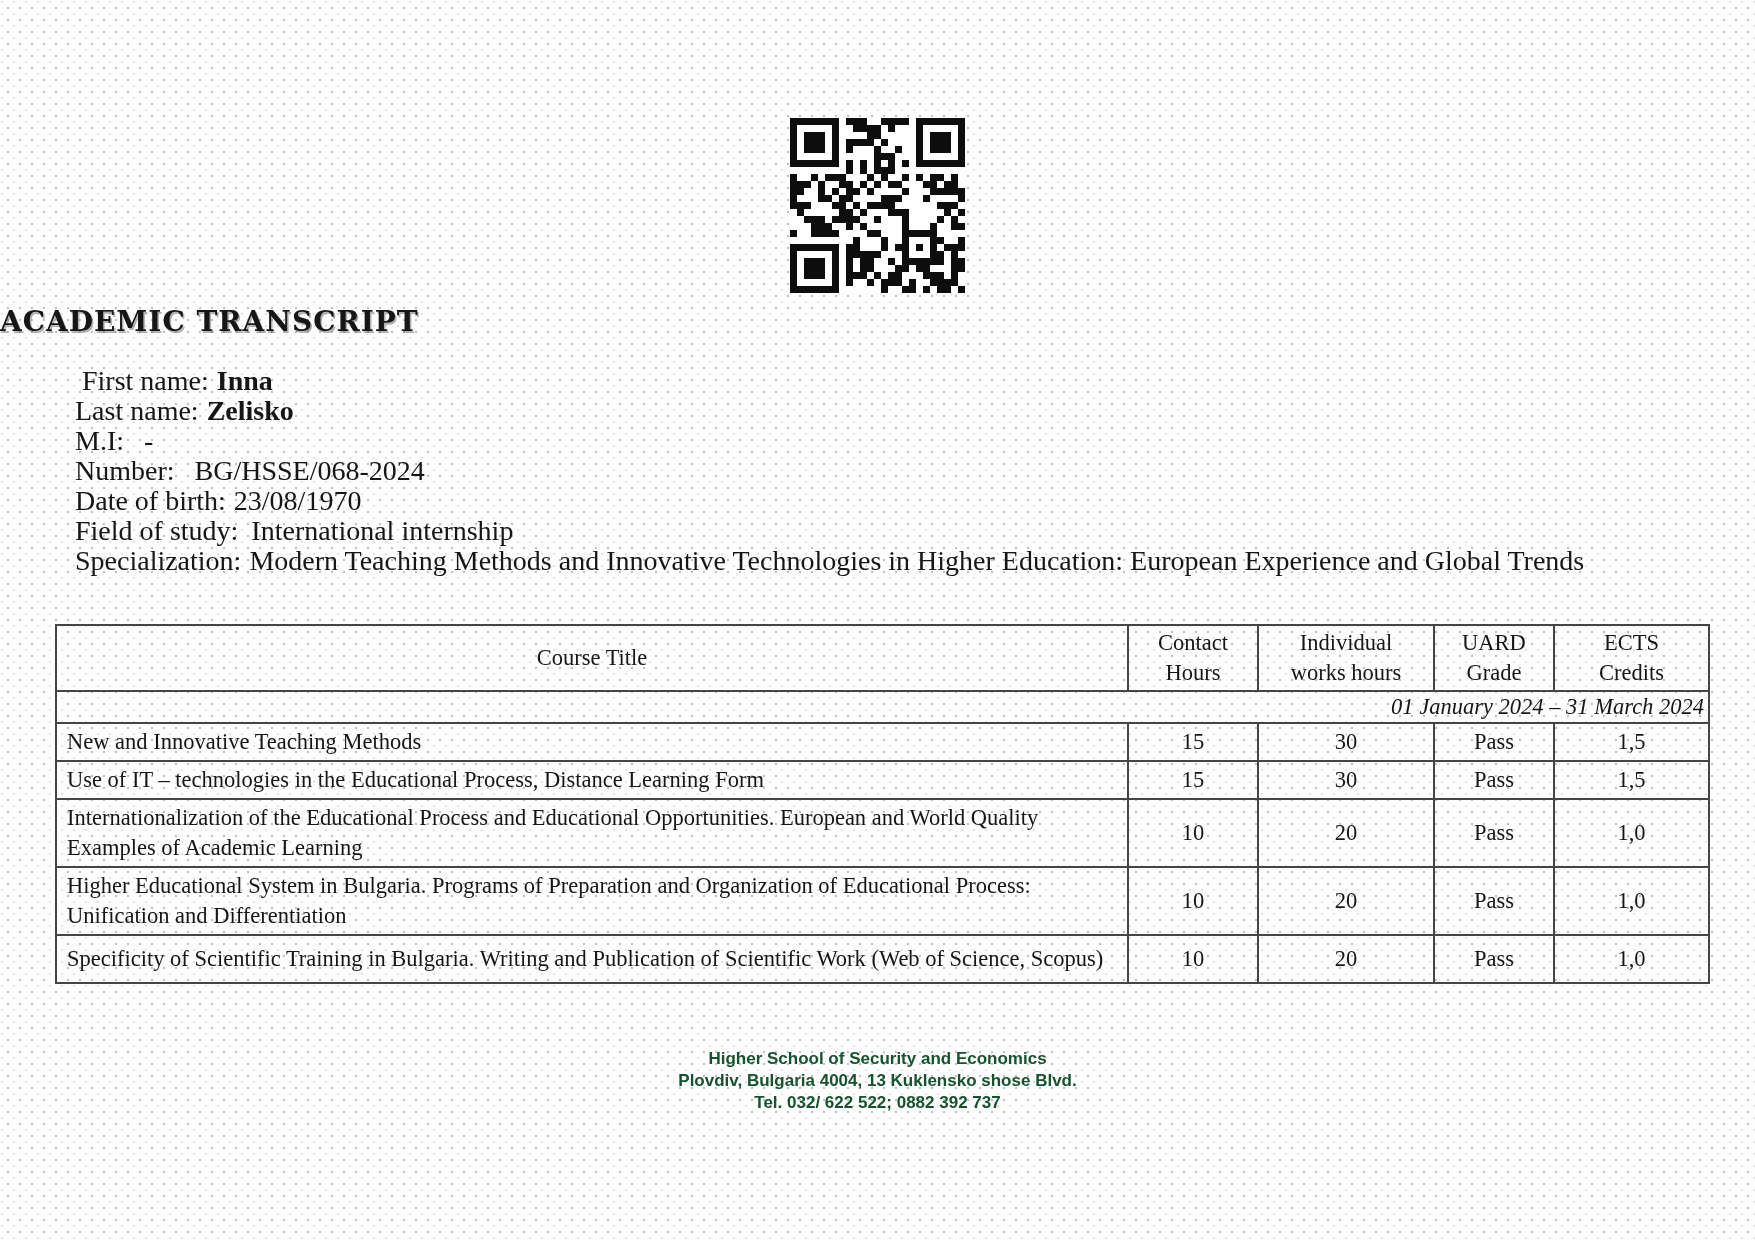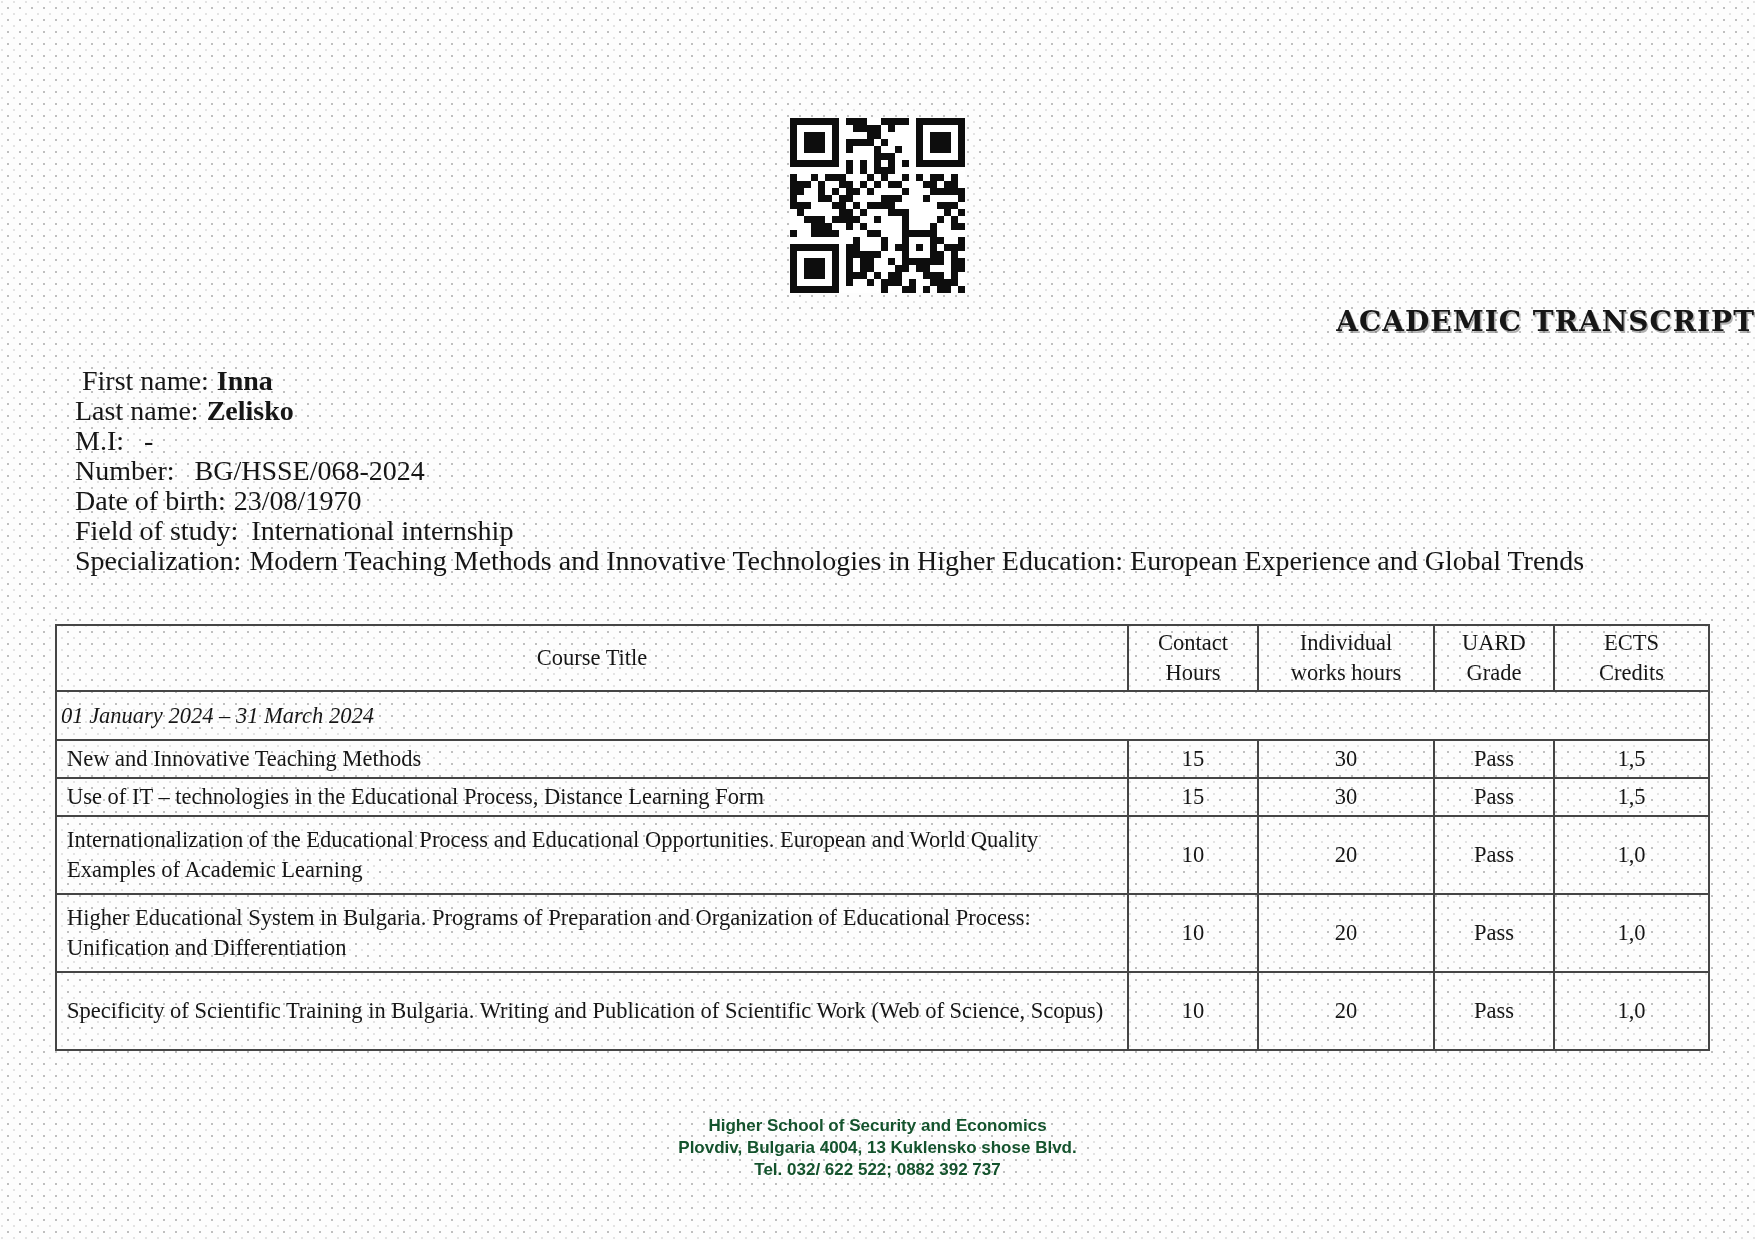--- a/index.html
+++ b/index.html
@@ -10,21 +10,21 @@
     background-color:#fdfdfd;
     background-image:
       radial-gradient(circle, #bfbfbf 1.1px, transparent 1.5px),
       radial-gradient(circle, #e3e3e3 0.9px, transparent 1.3px);
     background-size:12px 12px, 12px 12px;
     background-position:2px 2px, 8px 8px;
   }
   .qr-wrap{ width:175px; height:175px; margin:118px auto 0 auto; }
   .qr-wrap svg{ display:block; width:175px; height:175px; background:#fff; fill:#0d0d0d; }
   .doc-title{
-    margin-top:12px; text-align:right;
+    margin-top:12px; text-align:left;
     font-family:"DejaVu Serif","Liberation Serif",serif;
     font-weight:bold; font-size:28px; letter-spacing:1px;
     text-shadow:1.5px 1.5px 0 rgba(80,80,80,.45);
   }
   .info{ margin:28px 0 0 75px; font-size:28px; line-height:30px; }
   .info .line{ white-space:nowrap; }
   .info .line.first-indent{ padding-left:7px; }
   .info .value{ margin-left:8px; }
   .info .value.wide-gap{ margin-left:20px; }
   .info .value.mid-gap{ margin-left:13px; }
@@ -46,28 +46,28 @@
     border:2px solid #454545;
     font-weight:normal;
     vertical-align:middle;
     background:transparent;
   }
   table.transcript th{
     text-align:center; white-space:pre-line; line-height:30px;
     height:64px; padding:2px 4px;
   }
   td.period-cell{
-    height:49px; text-align:left; font-style:italic; padding:2px 4px;font-family:Liberation Serif, serif;
+    height:32px; text-align:right; font-style:italic; padding:2px 4px;font-family:Liberation Serif, serif;
   }
   td.course-cell{
     text-align:left; padding:3px 10px; line-height:30px;
   }
   td.num-cell, td.grade-cell{ text-align:center; padding:3px 4px; }
   tr.row-short td{ height:32px; }
-  tr.row-tall td{ height:78px; }
+  tr.row-tall td{ height:48px; }
 
   .footer{
     margin-top:64px; text-align:center;
     font-family:"Liberation Sans", sans-serif;
     font-weight:bold; font-size:17px; line-height:22px; color:#14532d;
   }
 </style>
 </head>
 <body>
 

